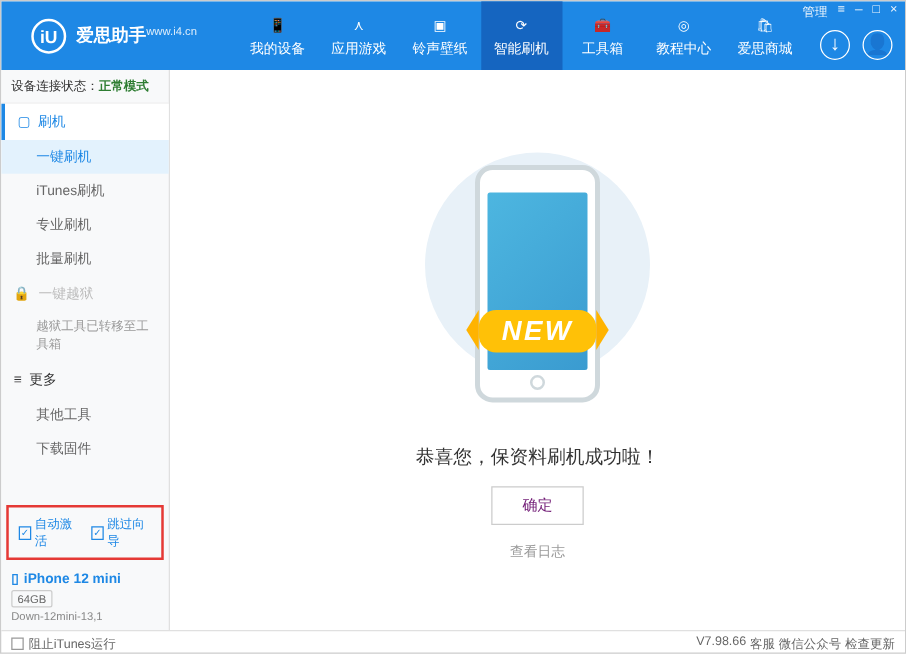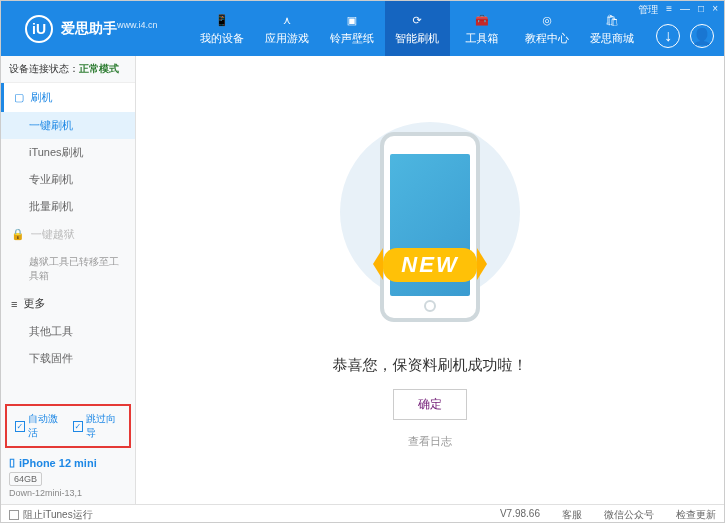--- a/index.html
+++ b/index.html
@@ -8,21 +8,21 @@
 .logo-area { display: flex; align-items: center; padding: 0 24px; gap: 8px; }
 .logo-icon { width: 28px; height: 28px; border: 2px solid #fff; border-radius: 50%; display: flex; align-items: center; justify-content: center; font-weight: bold; font-size: 14px; }
 .logo-text { display: flex; }
 .app-name { font-size: 14px; font-weight: bold; }
 .app-url { font-size: 9px; opacity: 0.85; }
 .nav-tabs { display: flex; height: 100%; margin-left: 8px; }
 .nav-tab { width: 65px; display: flex; flex-direction: column; align-items: center; justify-content: center; gap: 2px; cursor: pointer; font-size: 11px; }
 .nav-tab.active { background: #1565c0; }
 .nav-tab-icon { width: 18px; height: 18px; display: flex; align-items: center; justify-content: center; }
 .window-controls { position: absolute; right: 6px; top: 2px; display: flex; gap: 8px; font-size: 10px; }
-.window-controls span { cursor: pointer; opacity: 0.9; }
+.window-controls span { cursor: pointer; opacity: 0.9; font-family: Liberation Mono, monospace; }
 .header-right { position: absolute; right: 10px; bottom: 8px; display: flex; gap: 10px; }
 .circle-btn { width: 24px; height: 24px; border: 1.5px solid #fff; border-radius: 50%; display: flex; align-items: center; justify-content: center; cursor: pointer; }
 .body-area { display: flex; height: 448px; }
 .sidebar { width: 135px; background: #f8f9fa; border-right: 1px solid #e0e0e0; display: flex; flex-direction: column; font-size: 11px; }
 .status-bar { padding: 6px 8px; font-size: 10px; color: #333; border-bottom: 1px solid #eee; }
 .status-value { color: #2e7d32; font-weight: bold; }
 .side-section-header { display: flex; align-items: center; gap: 6px; padding: 7px 10px; color: #333; cursor: pointer; }
 .side-section-header.active { border-left: 3px solid #1e88e5; background: #fff; color: #1e88e5; }
 .side-item { padding: 6px 10px 6px 28px; color: #666; cursor: pointer; }
 .side-item.active { background: #e3f2fd; color: #1e88e5; }
@@ -44,21 +44,21 @@
 .new-ribbon { position: absolute; z-index: 3; bottom: 60px; background: #ffc107; color: #fff; font-weight: bold; font-size: 22px; font-style: italic; padding: 4px 18px; letter-spacing: 2px; border-radius: 14px; }
 .new-ribbon::before, .new-ribbon::after { content: ""; position: absolute; top: 0; border-top: 16px solid transparent; border-bottom: 16px solid transparent; }
 .new-ribbon::before { left: -10px; border-right: 10px solid #ffb300; }
 .new-ribbon::after { right: -10px; border-left: 10px solid #ffb300; }
 .success-msg { font-size: 15px; color: #333; margin-top: 14px; }
 .confirm-btn { margin-top: 14px; padding: 6px 24px; border: 1px solid #ccc; background: #fff; font-size: 12px; color: #701a75; cursor: pointer; }
 .log-link { margin-top: 14px; font-size: 11px; color: #999; cursor: pointer; }
 .footer { height: 20px; border-top: 1px solid #e0e0e0; display: flex; align-items: center; font-size: 10px; color: #666; padding: 0 8px; }
 .footer-left { display: flex; align-items: center; gap: 4px; cursor: pointer; }
 .footer-chk { width: 10px; height: 10px; border: 1px solid #999; }
-.footer-right { margin-left: auto; display: flex; gap: 22px; }
+.footer-right { margin-left: auto; display: flex; gap: 3px; }
 .footer-right span { cursor: pointer; }
 .lock-icon { color: #bbb; }
 .hamburger { display: inline-block; }
 </style>
 </head>
 <body>
 
 <div class="header">
   <div class="logo-area">
     <div class="logo-icon">iU</div>

